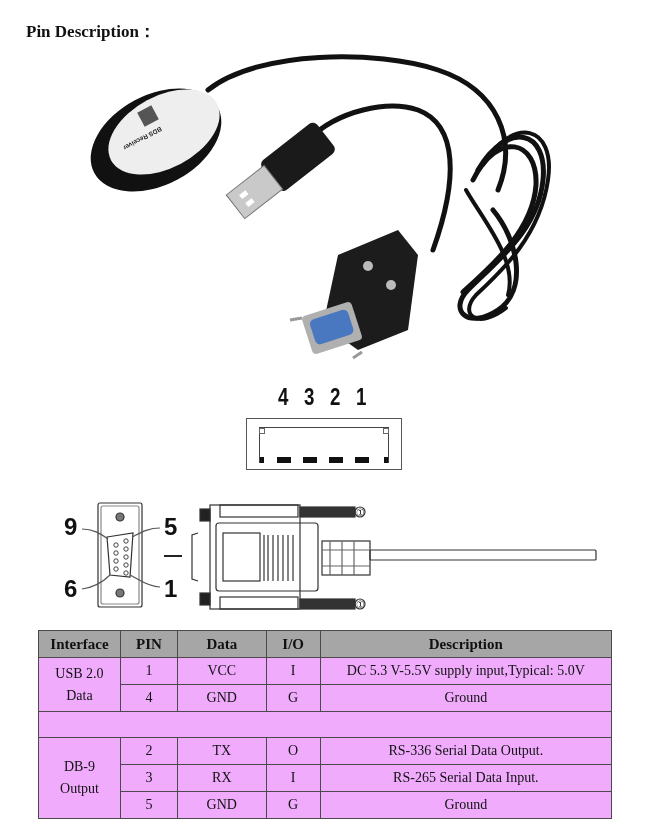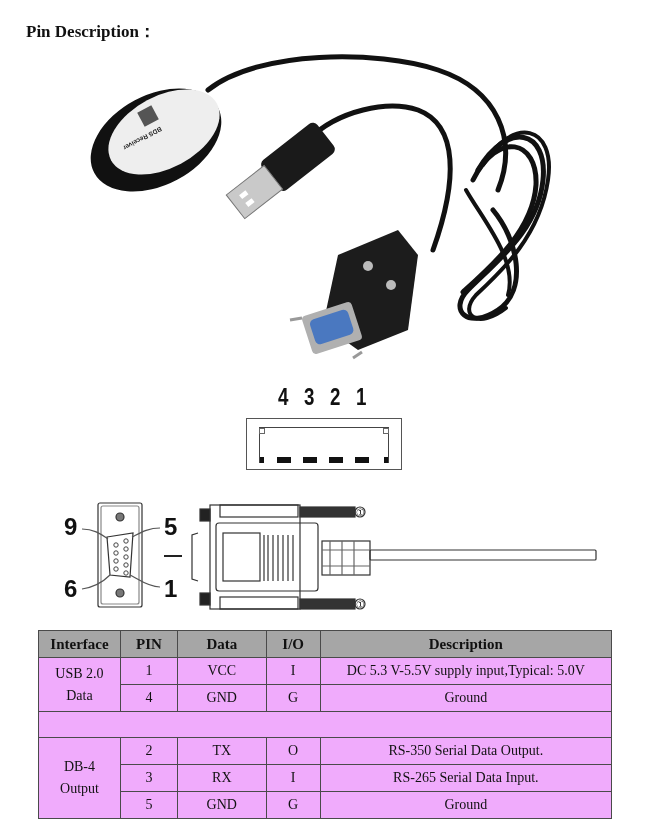--- a/index.html
+++ b/index.html
@@ -222,27 +222,27 @@
       <td>4</td>
       <td>GND</td>
       <td>G</td>
       <td>Ground</td>
     </tr>
     <tr class="spacer">
       <td colspan="5"></td>
     </tr>
     <tr>
       <td class="iface" rowspan="3">
-        <div>DB-4</div>
+        <div>DB-9</div>
         <div>Output</div>
       </td>
       <td>2</td>
       <td>TX</td>
       <td>O</td>
-      <td>RS-350 Serial Data Output.</td>
+      <td>RS-336 Serial Data Output.</td>
     </tr>
     <tr>
       <td>3</td>
       <td>RX</td>
       <td>I</td>
       <td>RS-265 Serial Data Input.</td>
     </tr>
     <tr>
       <td>5</td>
       <td>GND</td>

